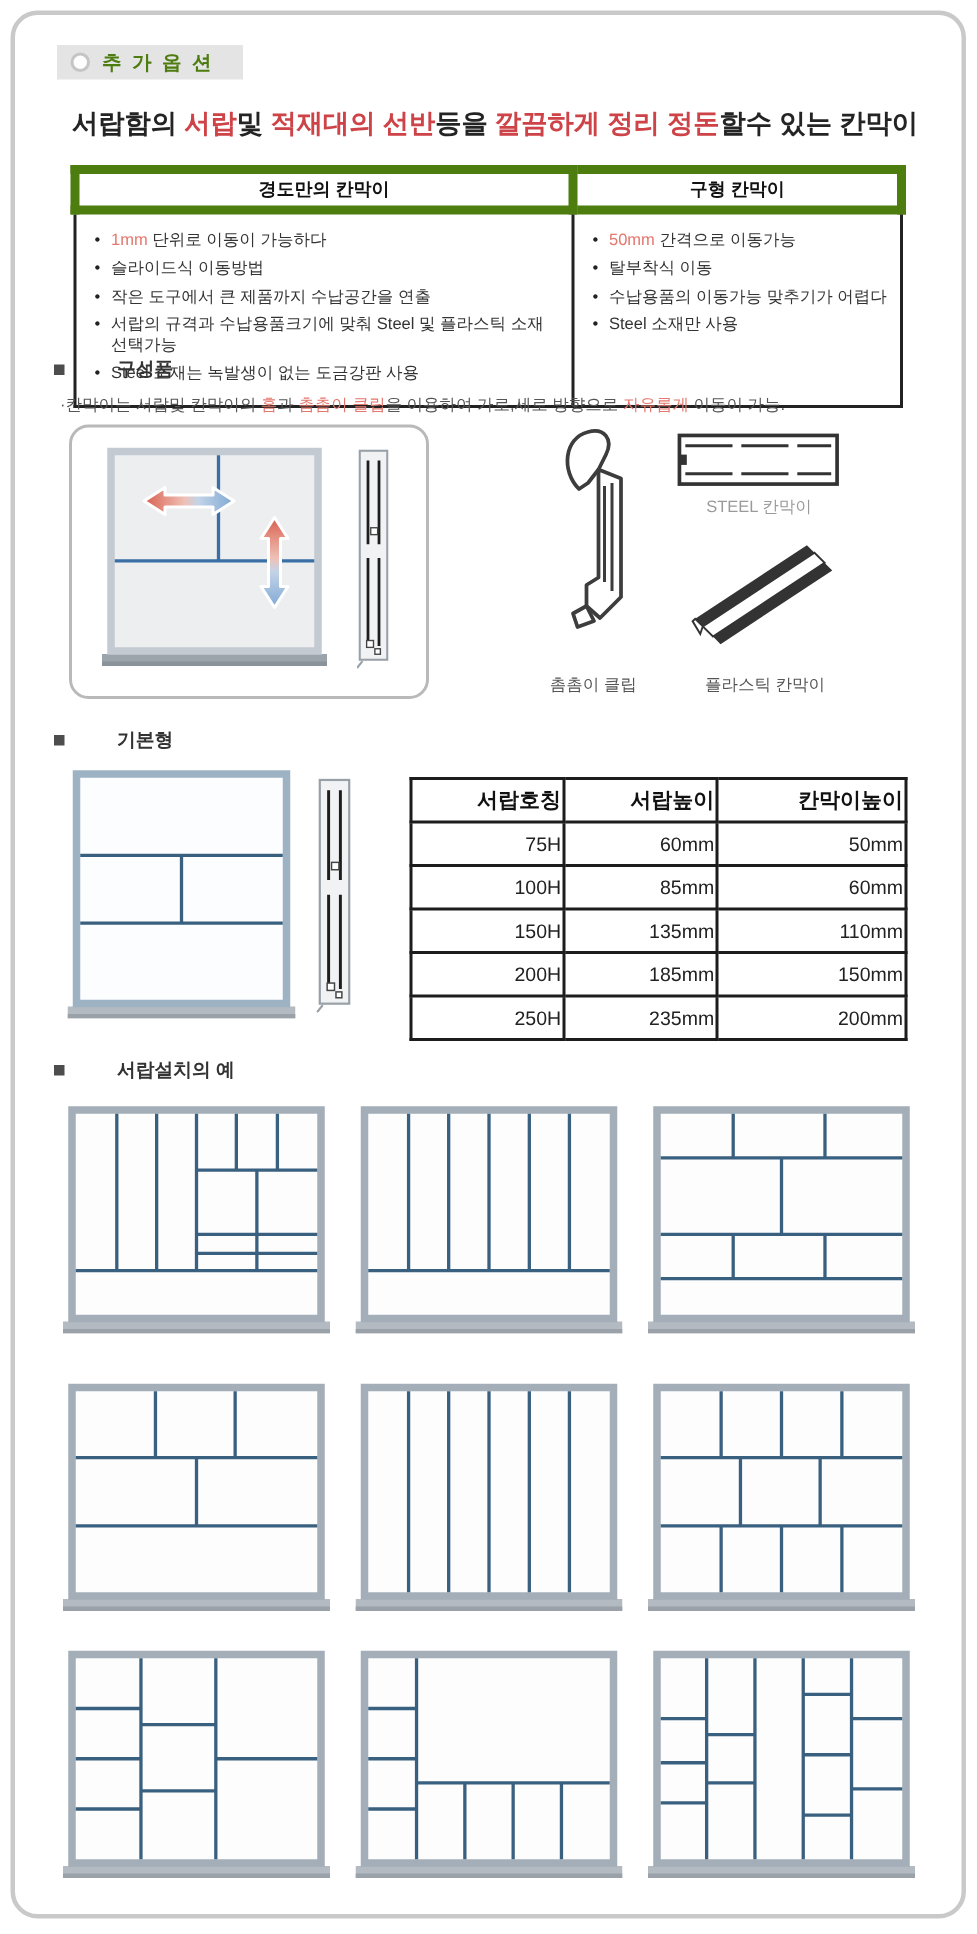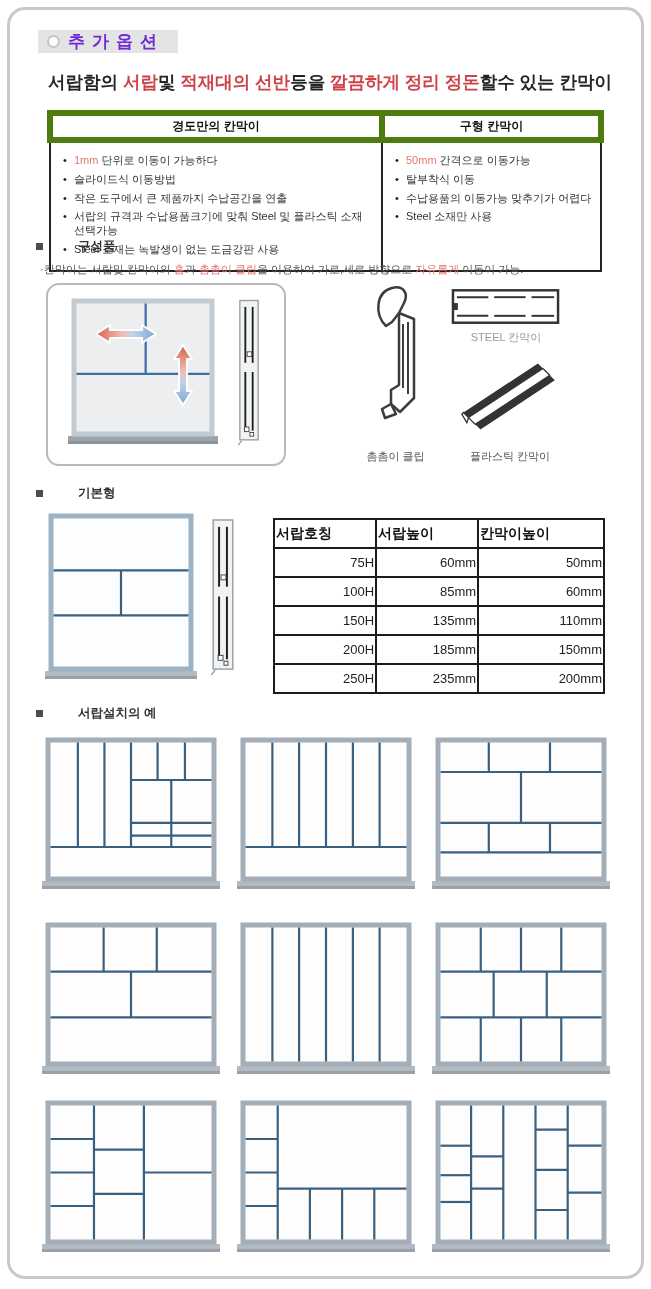--- a/index.html
+++ b/index.html
@@ -5,21 +5,21 @@
   html,body{margin:0;padding:0;background:#fff;}
   body{font-family:"Liberation Sans",sans-serif;}
   .canvas{position:relative;width:651px;height:1289px;background:#fff;overflow:hidden;}
   .page-border{position:absolute;left:7px;top:7px;width:631px;height:1266px;
     border:3px solid #c9c9c9;border-radius:18px;}
   
   .badge{position:absolute;left:38px;top:30px;height:23px;background:#e4e4e4;
     display:flex;align-items:center;padding:0 14px 0 9px;}
   .badge-dot{width:9px;height:9px;border-radius:50%;background:#fdfdfd;
     border:2px solid #c5c5c5;margin-right:8px;flex:0 0 auto;}
-  .badge-text{font-size:17px;font-weight:bold;color:#6d28d9;letter-spacing:7px;white-space:nowrap;}
+  .badge-text{font-size:13px;font-weight:bold;color:#4d7c0f;letter-spacing:7px;white-space:nowrap;}
   
   .title{position:absolute;left:48px;top:70px;font-size:17.5px;font-weight:bold;color:#242424;white-space:nowrap;}
   .title .seg-red{color:#cd4348;}
   
   .cmp-wrap{position:absolute;left:47px;top:110px;width:557px;}
   table.cmp{border-collapse:collapse;width:100%;}
   table.cmp th{border:6px solid #4d7c0f;height:19px;font-size:12px;font-weight:bold;color:#111;
     text-align:center;padding:1px 0;}
   table.cmp td{border:2px solid #222;vertical-align:top;padding:6px 6px 8px 12px;}
   .cmp ul{list-style:none;margin:0;padding:0;}
@@ -43,21 +43,21 @@
   .plastic-art{position:absolute;left:455px;top:346px;}
   .figlabel{position:absolute;text-align:center;font-size:11px;white-space:nowrap;}
   .lbl-clip{left:343px;top:449px;width:105px;color:#555;}
   .lbl-steel{left:451px;top:330px;width:110px;color:#9a9a9a;}
   .lbl-plastic{left:450px;top:449px;width:120px;color:#555;}
   
   .basic-drawer{position:absolute;left:45px;top:513px;}
   .profile-b{position:absolute;left:211px;top:518px;}
   .spec-wrap{position:absolute;left:273px;top:518px;width:332px;}
   table.spec{border-collapse:collapse;width:100%;}
-  table.spec th{border:2px solid #1c1c1c;height:25px;font-size:14px;font-weight:bold;color:#111;text-align:left;}
+  table.spec th{border:2px solid #1c1c1c;height:25px;font-size:14px;font-weight:bold;color:#111;text-align:right;}
   table.spec td{border:2px solid #1c1c1c;height:25px;font-size:13px;color:#222;text-align:right;}
   
   .example{position:absolute;}
 </style>
 </head>
 <body>
 
 <div class="canvas">
   <div class="page-border"></div>
 

